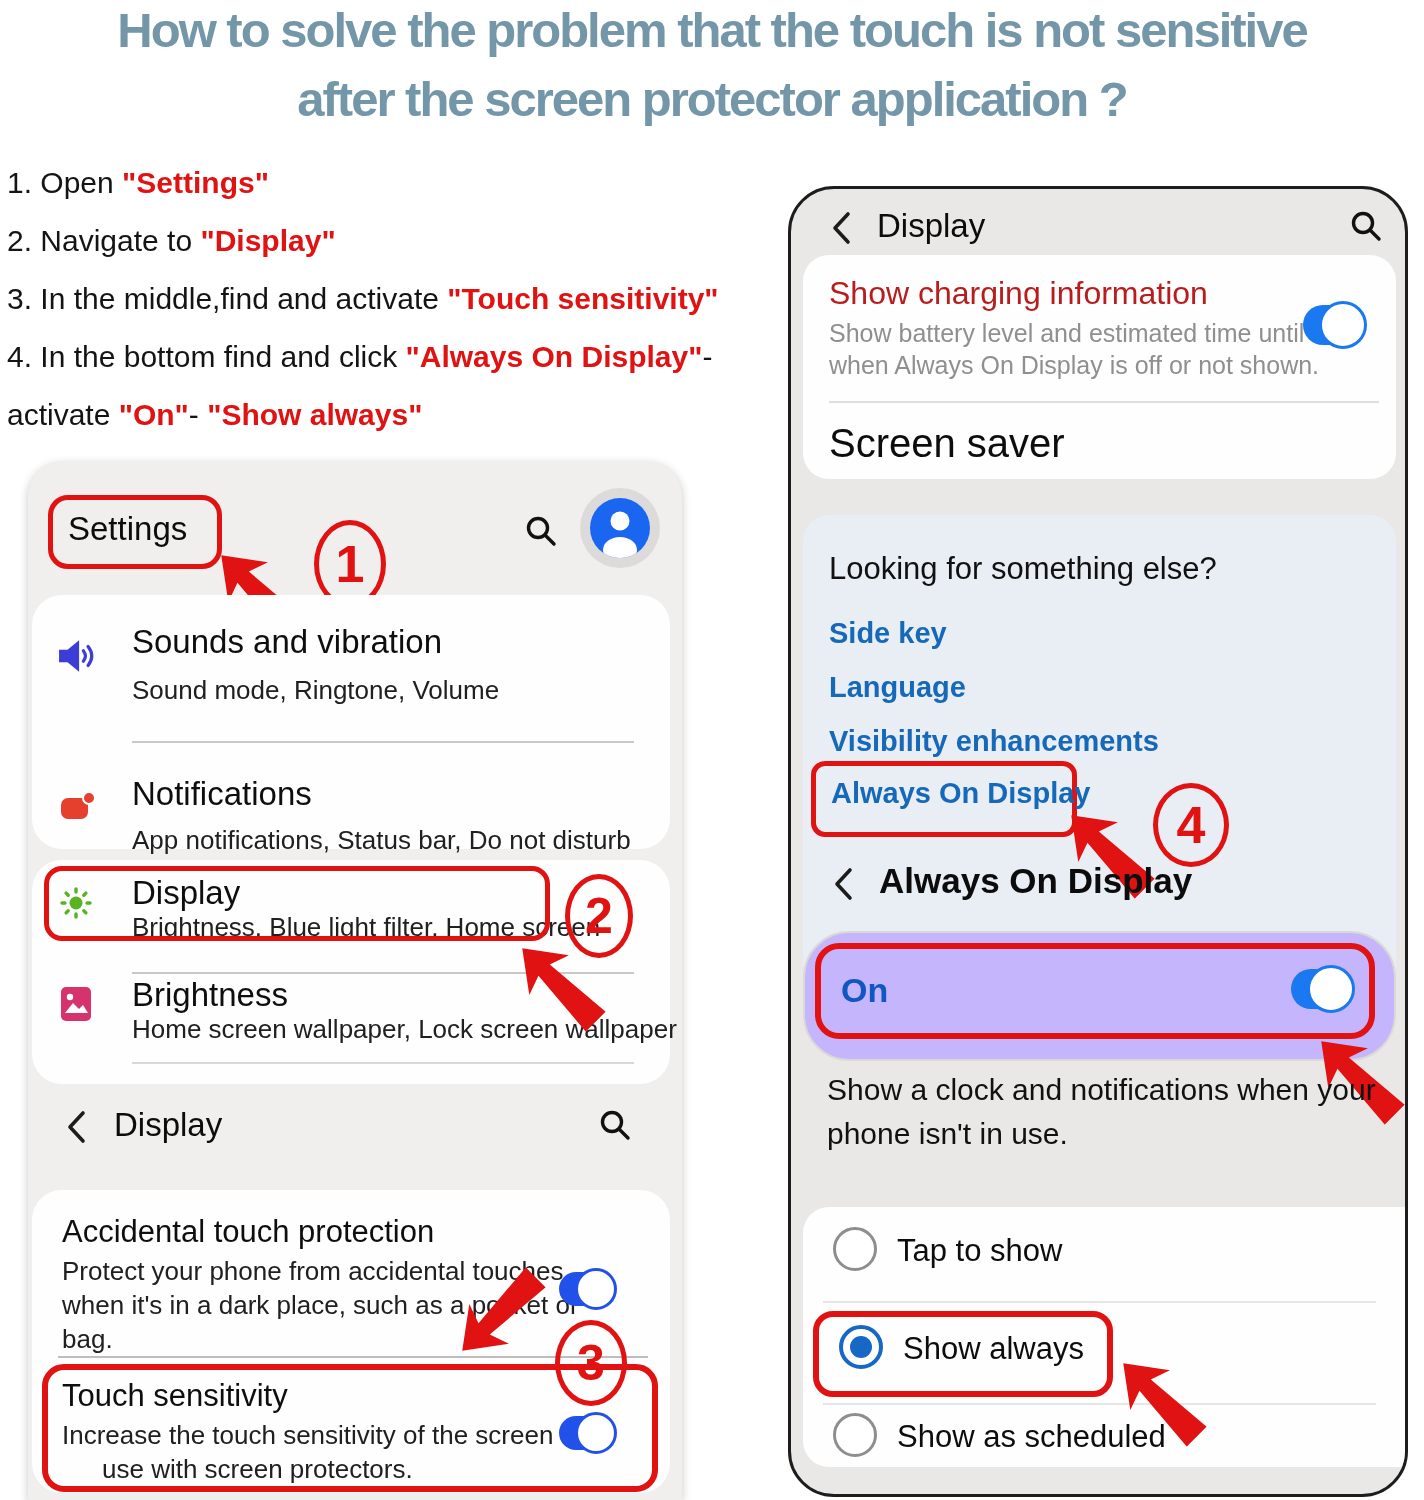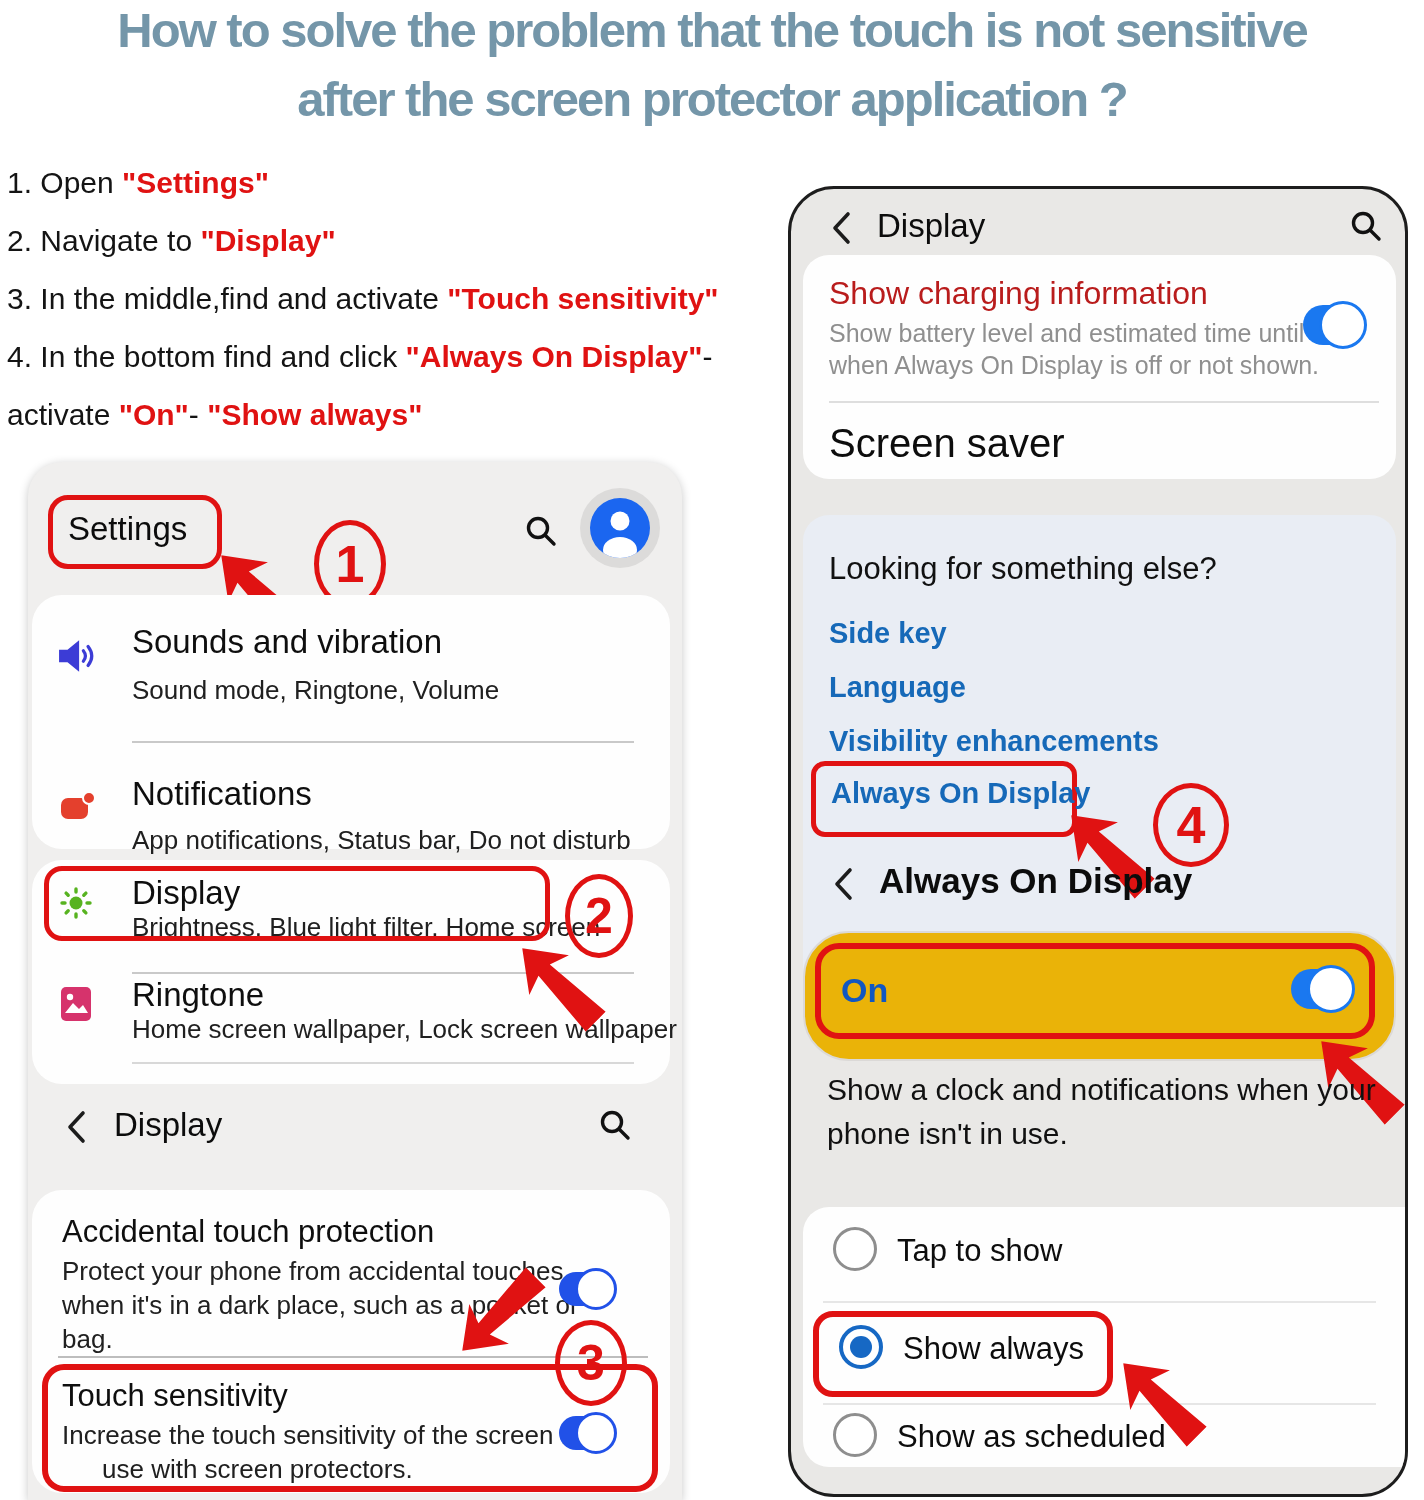--- a/index.html
+++ b/index.html
@@ -119,21 +119,21 @@
         </g>
       </svg>
     <div class="t-title" style="left:100px;top:14px;">Display</div>
     <div class="t-sub" style="left:100px;top:52px;">Brightness, Blue light filter, Home screen</div>
     <div class="divider" style="left:100px;top:112px;width:502px;"></div>
     <svg class="abs" style="left:28px;top:126px;" width="32" height="36" viewBox="0 0 32 36">
         <rect x="1" y="1" width="30" height="34" rx="5" fill="#d6336c"></rect>
         <circle cx="10" cy="11" r="3.2" fill="#fff"></circle>
         <path d="M5 27 L13 17 L19 23 L23 19 L28 27 Z" fill="#fff"></path>
       </svg>
-    <div class="t-title" style="left:100px;top:116px;">Ringtone</div>
+    <div class="t-title" style="left:100px;top:116px;">Brightness</div>
     <div class="t-sub" style="left:100px;top:154px;">Home screen wallpaper, Lock screen wallpaper</div>
     <div class="divider" style="left:100px;top:202px;width:502px;background:#d8d8d8;"></div>
   </div>
 
   <div class="redbox" style="left:16px;top:404px;width:496px;height:65px;border-radius:18px;"></div>
   <svg class="arr" style="left:501px;top:471px;transform:rotate(-45deg);" width="60" height="104" viewBox="0 0 60 104">
       <polygon points="30,0 58,38 38,31 44,104 16,104 22,31 2,38" fill="#e01212"></polygon>
     </svg>
   <div class="badge" style="left:537px;top:412px;width:58px;height:74px;font-size:50px;">2</div>
 
@@ -207,21 +207,21 @@
   <svg class="arr" style="left:287px;top:611px;transform:rotate(-45deg);" width="60" height="104" viewBox="0 0 60 104">
       <polygon points="30,0 58,38 38,31 44,104 16,104 22,31 2,38" fill="#e01212"></polygon>
     </svg>
   <div class="badge" style="left:362px;top:594px;width:66px;height:74px;font-size:52px;">4</div>
 
   <svg class="abs" style="left:42px;top:678px;" width="22" height="34" viewBox="0 0 22 34" fill="none" stroke="#1c1c1c" stroke-width="3.6" stroke-linecap="round" stroke-linejoin="round">
       <polyline points="17,3 4,17 17,31"></polyline>
     </svg>
   <div class="abs" style="left:88px;top:672px;font-size:35px;font-weight:700;color:#0c0c0c;">Always On Display</div>
 
-  <div class="abs" style="left:12px;top:742px;width:593px;height:130px;background:#eab308;border:2px solid #dbd9d7;border-radius:46px;box-sizing:border-box;">
+  <div class="abs" style="left:12px;top:742px;width:593px;height:130px;background:#c4b5fd;border:2px solid #dbd9d7;border-radius:46px;box-sizing:border-box;">
     <div class="redbox" style="left:10px;top:10px;width:548px;height:84px;border-width:6px;border-radius:24px;"></div>
     <div class="abs" style="left:36px;top:38px;font-size:34px;font-weight:bold;color:#1157c1;">On</div>
     <div class="tgl tgl-l" style="left:486px;top:32px;">
         <span class="tr"></span>
         <span class="kn"></span>
       </div>
   </div>
 
   <svg class="arr" style="left:537px;top:837px;transform:rotate(-45deg);" width="60" height="104" viewBox="0 0 60 104">
       <polygon points="30,0 58,38 38,31 44,104 16,104 22,31 2,38" fill="#e01212"></polygon>

